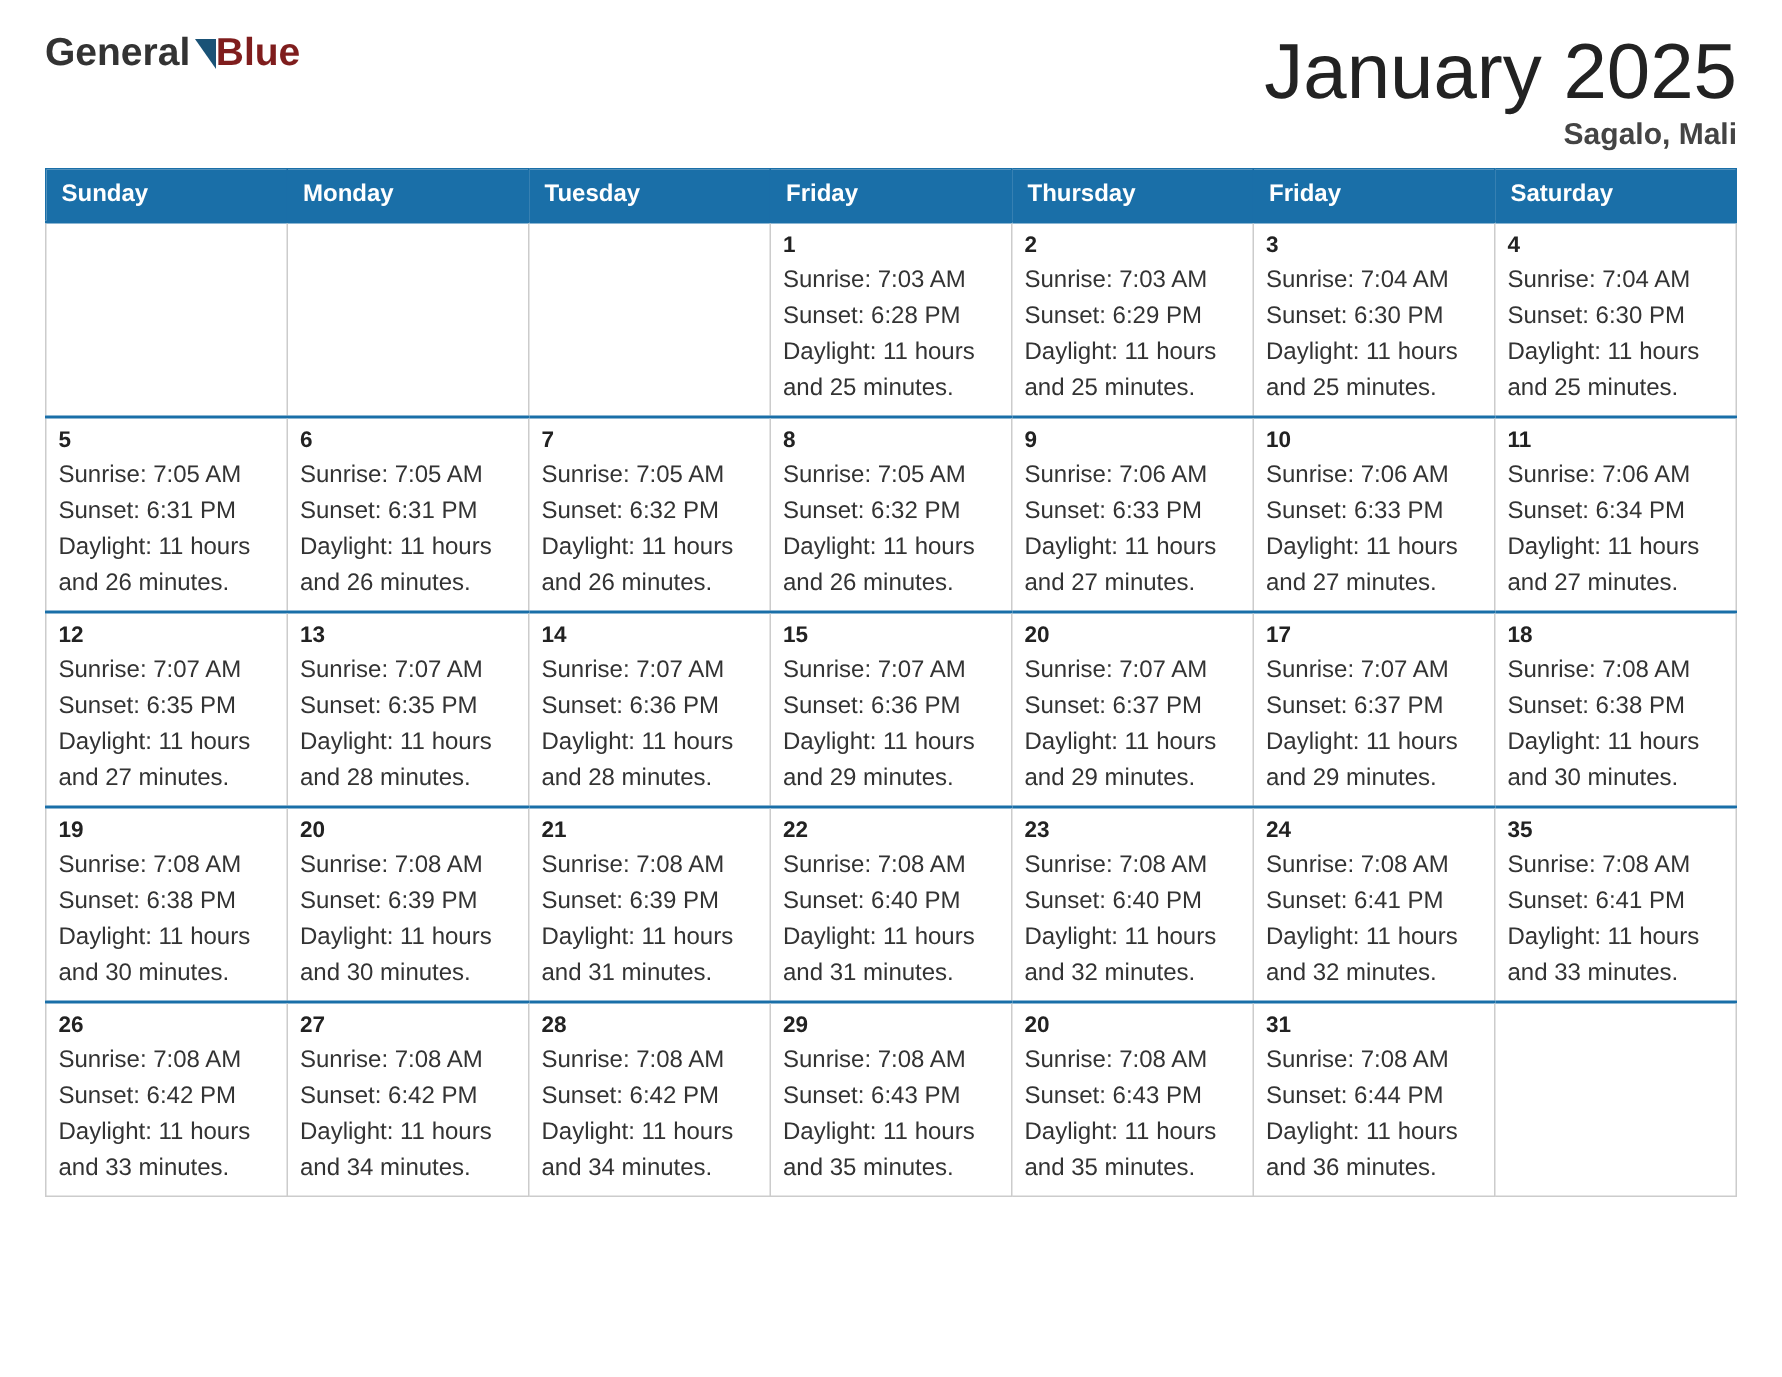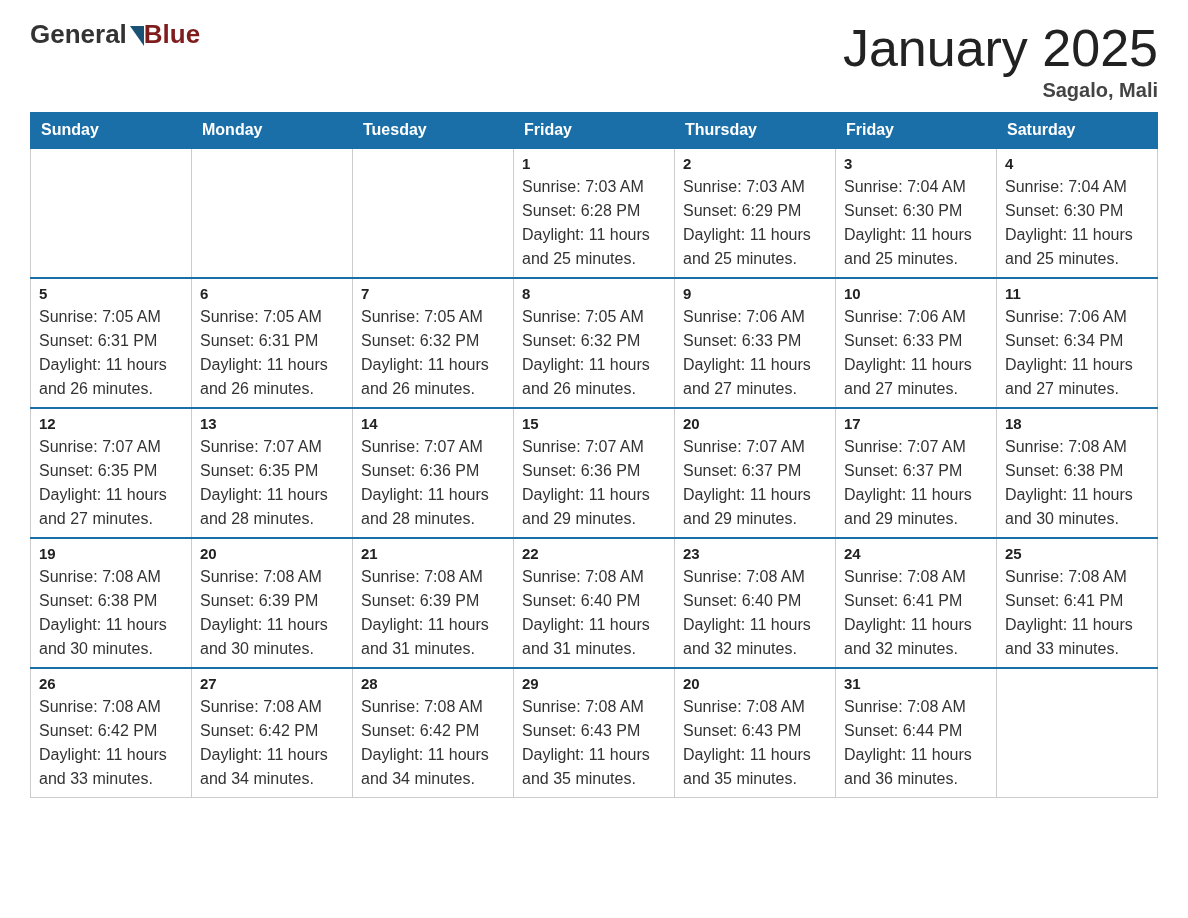--- a/index.html
+++ b/index.html
@@ -232,21 +232,21 @@
         </td>
         <td>
           <span class="day-num">23</span>
           <div class="day-info">Sunrise: 7:08 AM<br>Sunset: 6:40 PM<br>Daylight: 11 hours and 32 minutes.</div>
         </td>
         <td>
           <span class="day-num">24</span>
           <div class="day-info">Sunrise: 7:08 AM<br>Sunset: 6:41 PM<br>Daylight: 11 hours and 32 minutes.</div>
         </td>
         <td>
-          <span class="day-num">25</span>
+          <span class="day-num">35</span>
           <div class="day-info">Sunrise: 7:08 AM<br>Sunset: 6:41 PM<br>Daylight: 11 hours and 33 minutes.</div>
         </td>
       </tr>
       <tr>
         <td>
           <span class="day-num">26</span>
           <div class="day-info">Sunrise: 7:08 AM<br>Sunset: 6:42 PM<br>Daylight: 11 hours and 33 minutes.</div>
         </td>
         <td>
           <span class="day-num">27</span>

